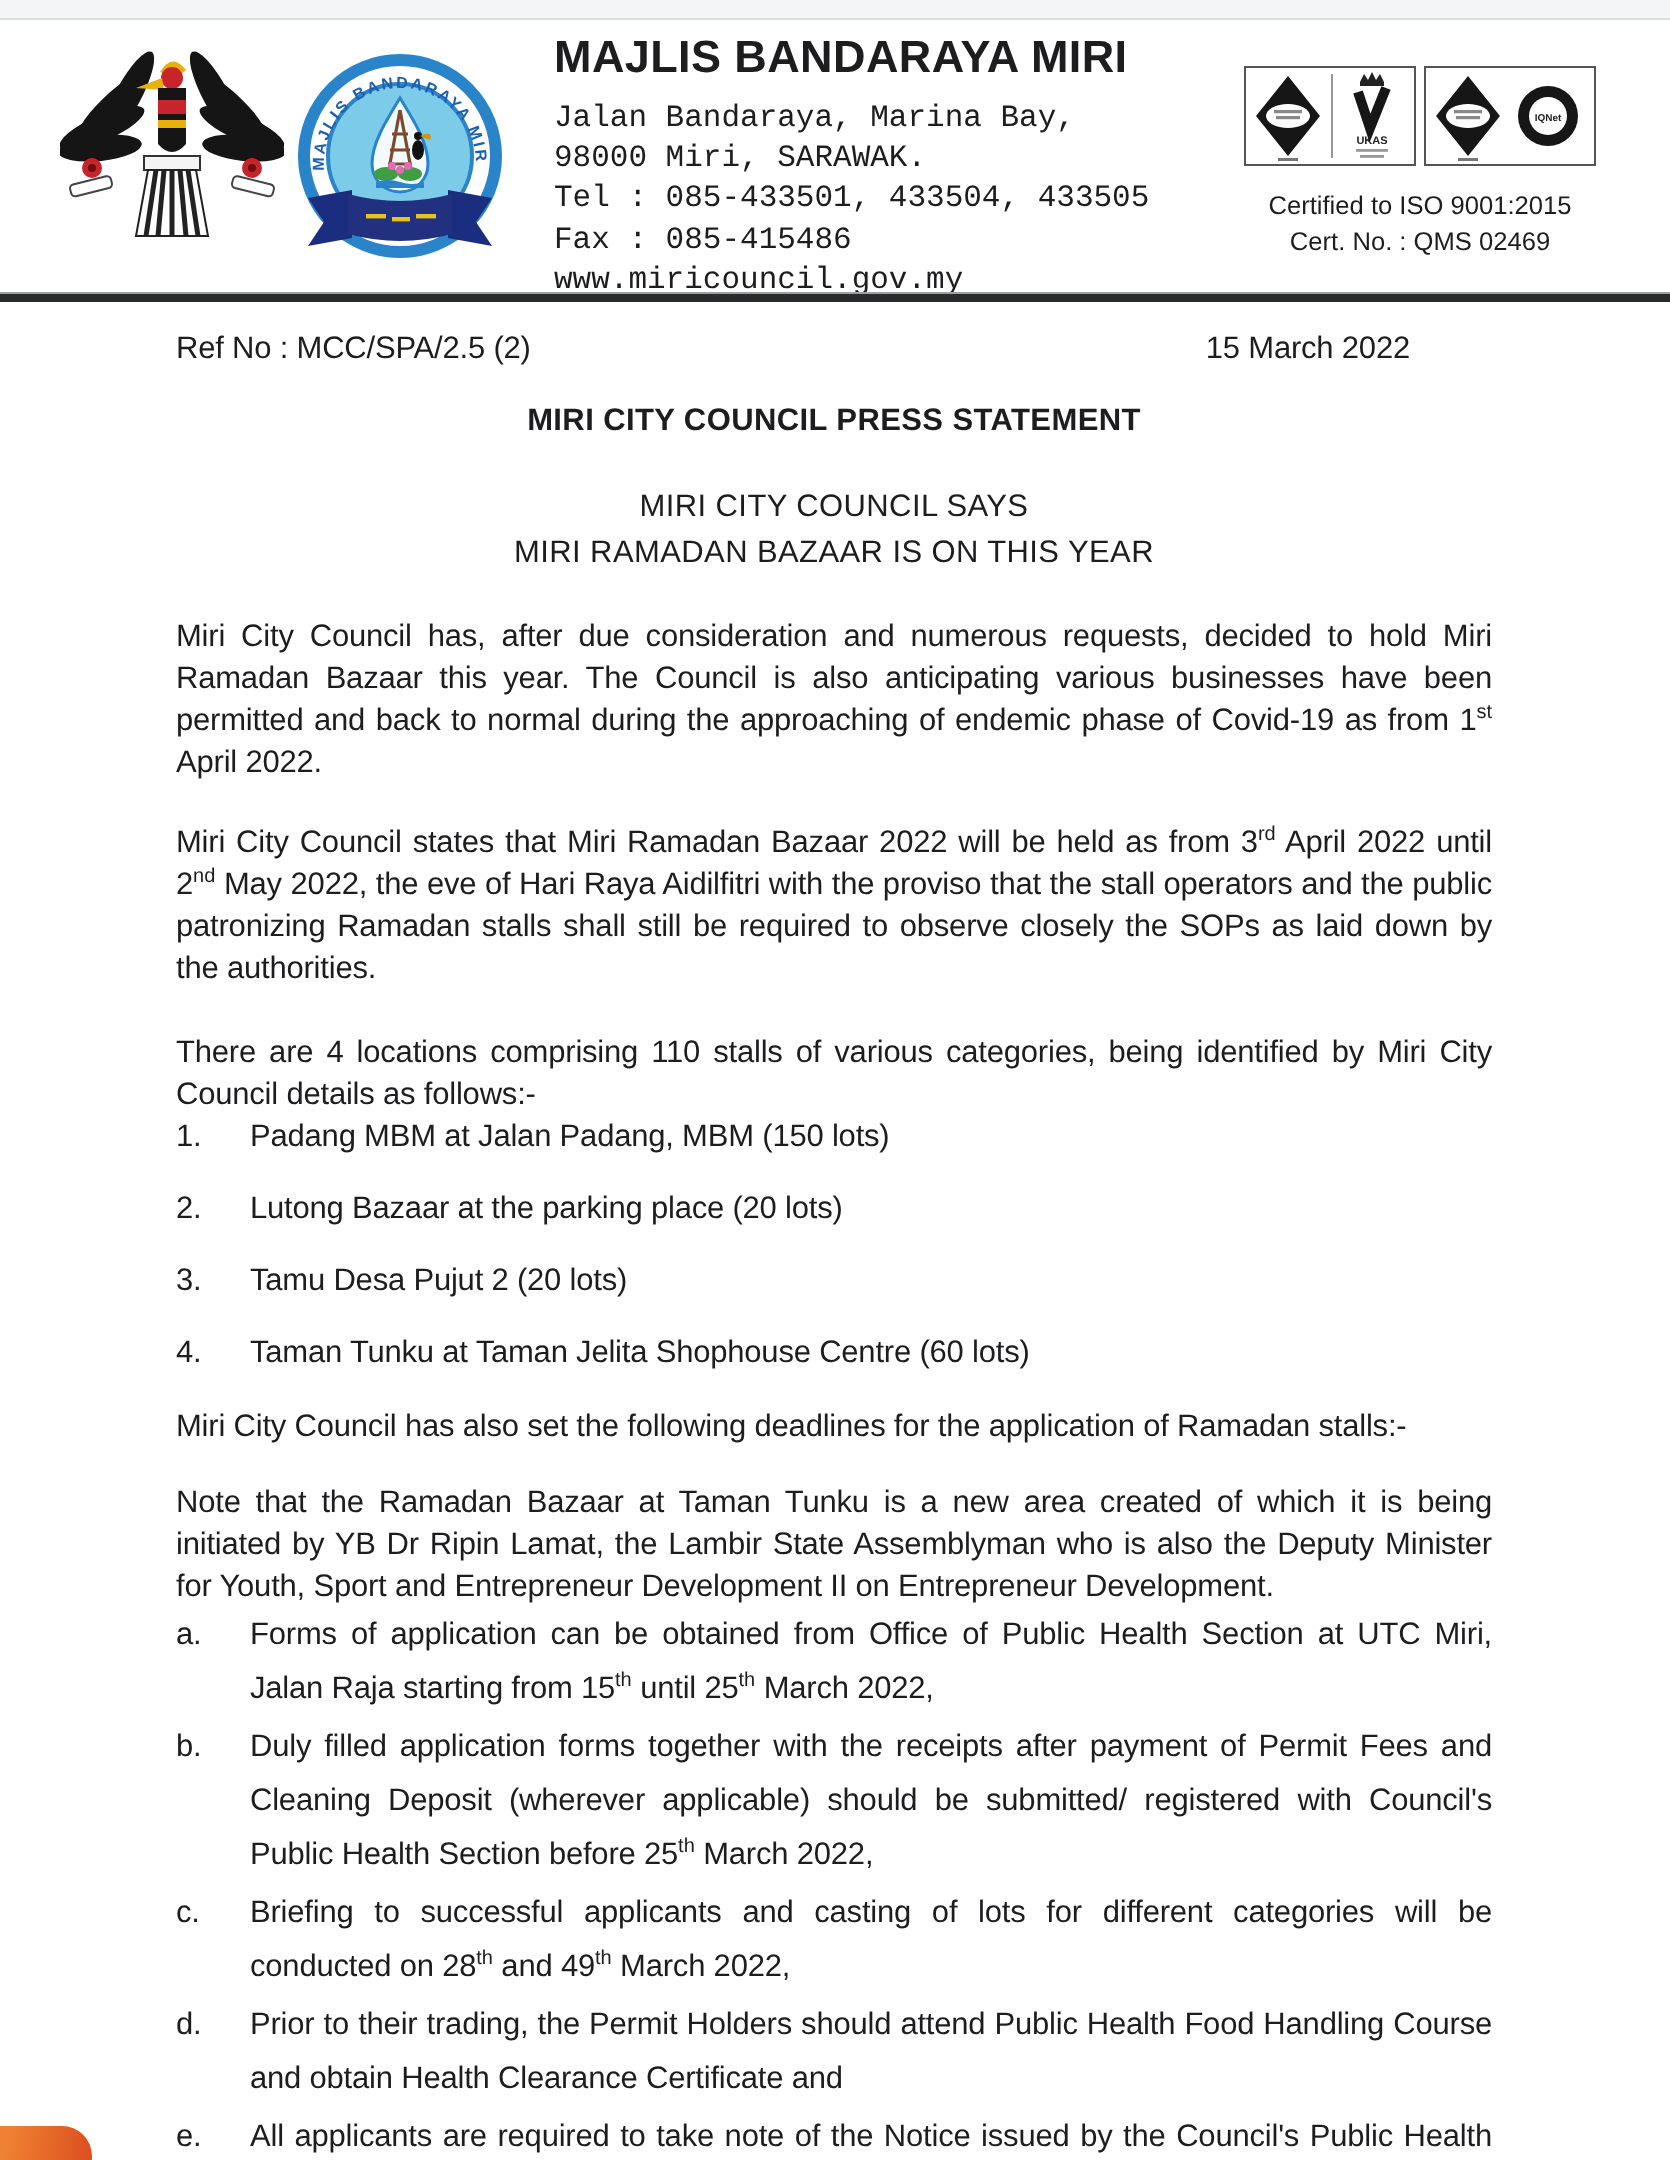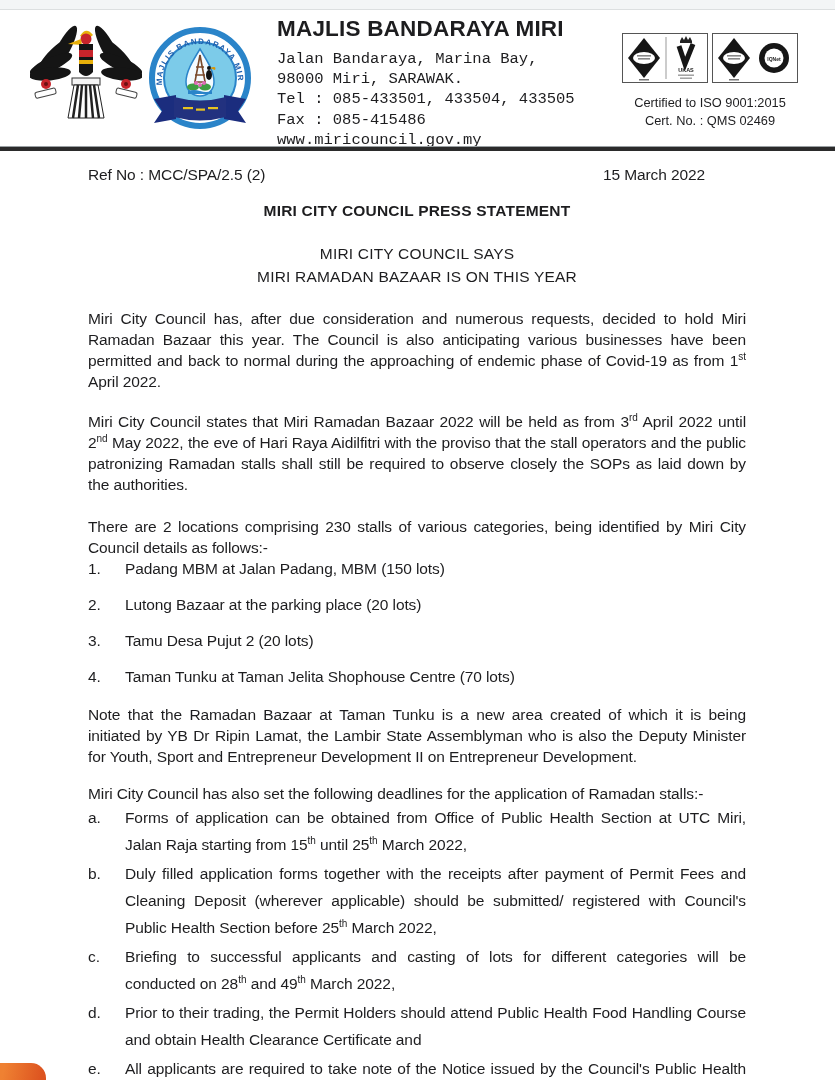--- a/index.html
+++ b/index.html
@@ -182,42 +182,42 @@
 
   <div class="subtitle">
     <div><span class="u">MIRI CITY COUNCIL SAYS</span></div>
     <div><span class="u">MIRI RAMADAN BAZAAR IS ON THIS YEAR</span></div>
   </div>
 
   <p class="para p1"><span>Miri City Council has, after due consideration and numerous requests, decided to hold Miri Ramadan Bazaar this year. The Council is also anticipating various businesses have been permitted and back to normal during the approaching of endemic phase of Covid-19 as from 1</span><sup>st</sup><span> April 2022.</span></p>
 
   <p class="para p2"><span>Miri City Council states that Miri Ramadan Bazaar 2022 will be held as from 3</span><sup>rd</sup><span> April 2022 until 2</span><sup>nd</sup><span> May 2022, the eve of Hari Raya Aidilfitri with the proviso that the stall operators and the public patronizing Ramadan stalls shall still be required to observe closely the SOPs as laid down by the authorities.</span></p>
 
-  <p class="para p3">There are 2 locations comprising 230 stalls of various categories, being identified by Miri City Council details as follows:-</p>
+  <p class="para p3">There are 4 locations comprising 110 stalls of various categories, being identified by Miri City Council details as follows:-</p>
 
   <div class="loc-item first">
     <span class="loc-marker">1.</span>
     <span>Padang MBM at Jalan Padang, MBM (150 lots)</span>
   </div>
   <div class="loc-item">
     <span class="loc-marker">2.</span>
     <span>Lutong Bazaar at the parking place (20 lots)</span>
   </div>
   <div class="loc-item">
     <span class="loc-marker">3.</span>
     <span>Tamu Desa Pujut 2 (20 lots)</span>
   </div>
   <div class="loc-item">
     <span class="loc-marker">4.</span>
-    <span>Taman Tunku at Taman Jelita Shophouse Centre (70 lots)</span>
-  </div>
+    <span>Taman Tunku at Taman Jelita Shophouse Centre (60 lots)</span>
+  </div>
+
+  <p class="para intro">Miri City Council has also set the following deadlines for the application of Ramadan stalls:-</p>
 
   <p class="para note">Note that the Ramadan Bazaar at Taman Tunku is a new area created of which it is being initiated by YB Dr Ripin Lamat, the Lambir State Assemblyman who is also the Deputy Minister for Youth, Sport and Entrepreneur Development II on Entrepreneur Development.</p>
-
-  <p class="para intro">Miri City Council has also set the following deadlines for the application of Ramadan stalls:-</p>
 
   <div class="dl-item first">
     <span class="dl-letter">a.</span>
     <span class="dl-text"><span>Forms of application can be obtained from Office of Public Health Section at UTC Miri, Jalan Raja starting from 15</span><sup>th</sup><span> until 25</span><sup>th</sup><span> March 2022,</span></span>
   </div>
   <div class="dl-item">
     <span class="dl-letter">b.</span>
     <span class="dl-text"><span>Duly filled application forms together with the receipts after payment of Permit Fees and Cleaning Deposit (wherever applicable) should be submitted/ registered with Council's Public Health Section before 25</span><sup>th</sup><span> March 2022,</span><sup></sup><span></span></span>
   </div>
   <div class="dl-item">

